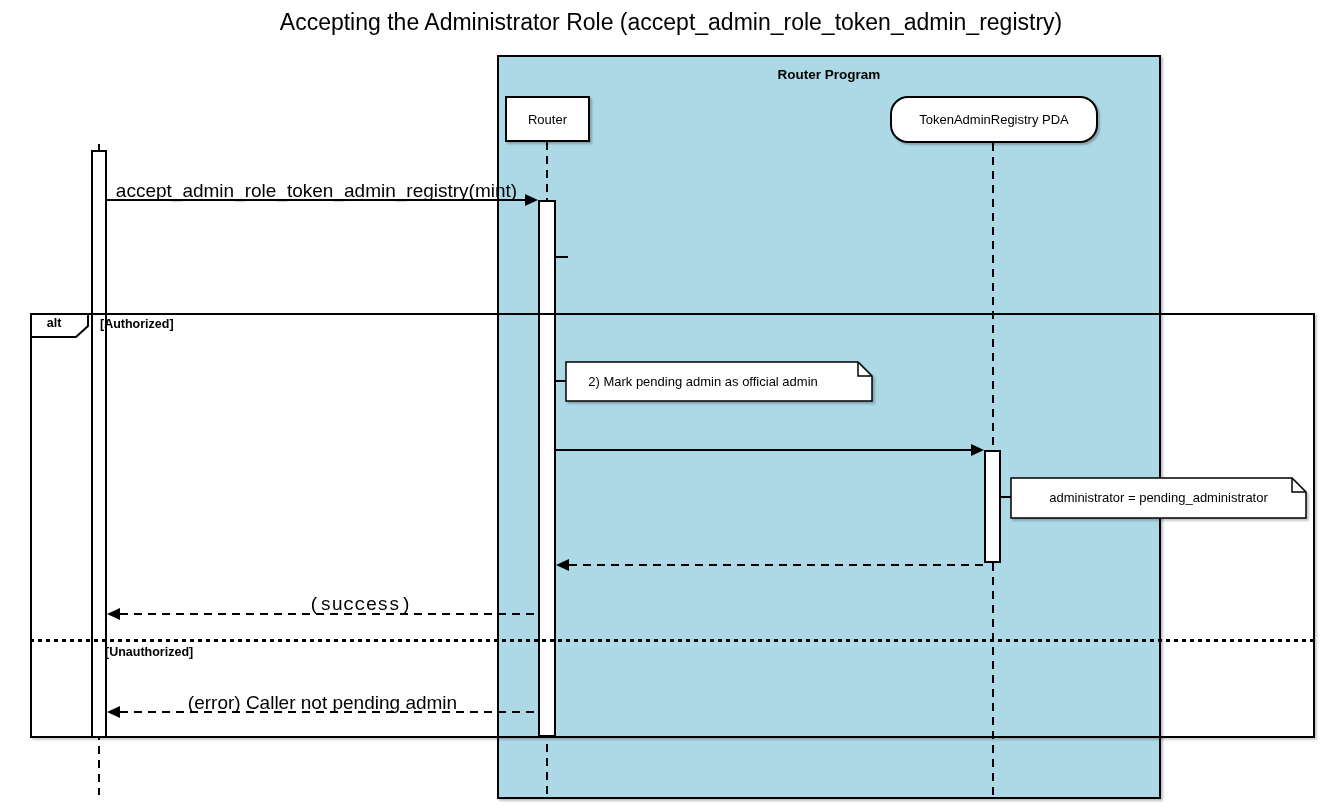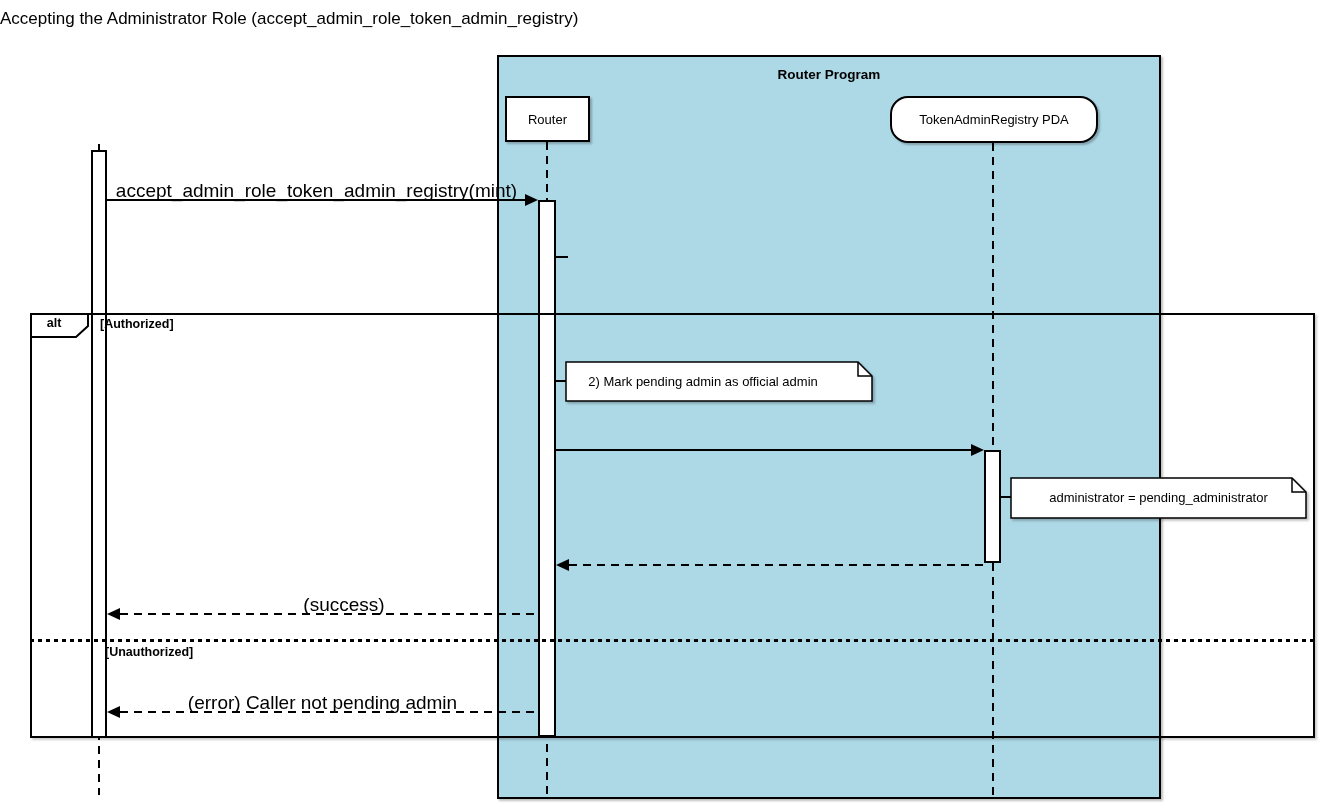--- a/index.html
+++ b/index.html
@@ -8,22 +8,22 @@
     width: 1342px;
     height: 808px;
     background: #ffffff;
     font-family: "Liberation Sans", sans-serif;
     color: #000;
     overflow: hidden;
   }
   .title {
     position: absolute;
     top: 9px; left: 0; width: 100%;
-    text-align: left;
-    font-size: 17px;
+    text-align: center;
+    font-size: 23px;
     z-index: 7;
   }
   .program-box {
     position: absolute;
     background: #ADD8E6;
     border: 2px solid #000;
     box-sizing: border-box;
     box-shadow: 2px 2px 2px rgba(0,0,0,0.25);
     z-index: 1;
   }
@@ -192,21 +192,21 @@
     <svg width="297" height="42">
       <polygon points="1,1 282,1 296,15 296,41 1,41" fill="#ffffff" stroke="#000000" stroke-width="1.5"></polygon>
       <polyline points="282,1 282,15 296,15" fill="none" stroke="#000000" stroke-width="1.5"></polyline>
     </svg>
     <div class="note-text" style="left:0; top:11px; width:100%; text-align:center;">administrator = pending_administrator</div>
   </div>
 
   <div class="arrow-left" style="left:556px; top:559px;"></div>
   <div class="line-dashed" style="left:569px; top:564px; width:415px;"></div>
 
-  <div class="msg-label" style="left:107px; top:594px; width:474px;">(success)</div>
+  <div class="msg-label" style="left:123px; top:594px; width:474px;font-family:Liberation Mono, monospace;">(success)</div>
   <div class="arrow-left" style="left:107px; top:608px;"></div>
   <div class="line-dashed" style="left:120px; top:613px; width:418px;"></div>
 
   <div class="line-dotted" style="left:30px; top:639px; width:1285px;"></div>
   <div class="guard" style="left:105px; top:645px;">[Unauthorized]</div>
 
   <div class="msg-label" style="left:107px; top:692px; width:431px;">(error) Caller not pending admin</div>
   <div class="arrow-left" style="left:107px; top:706px;"></div>
   <div class="line-dashed" style="left:120px; top:711px; width:418px;"></div>
 

